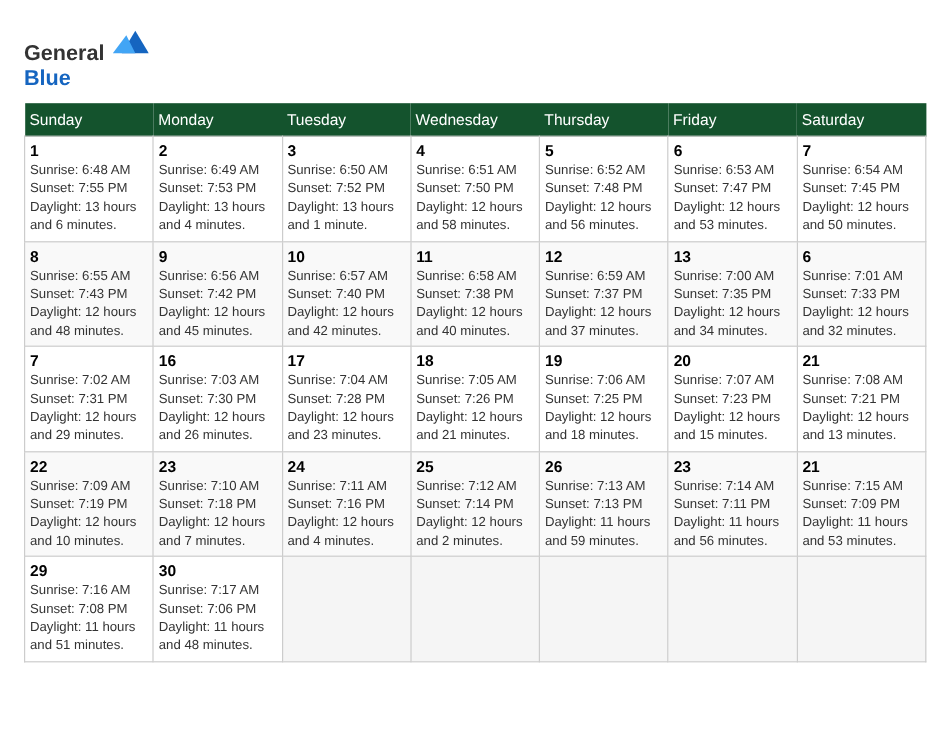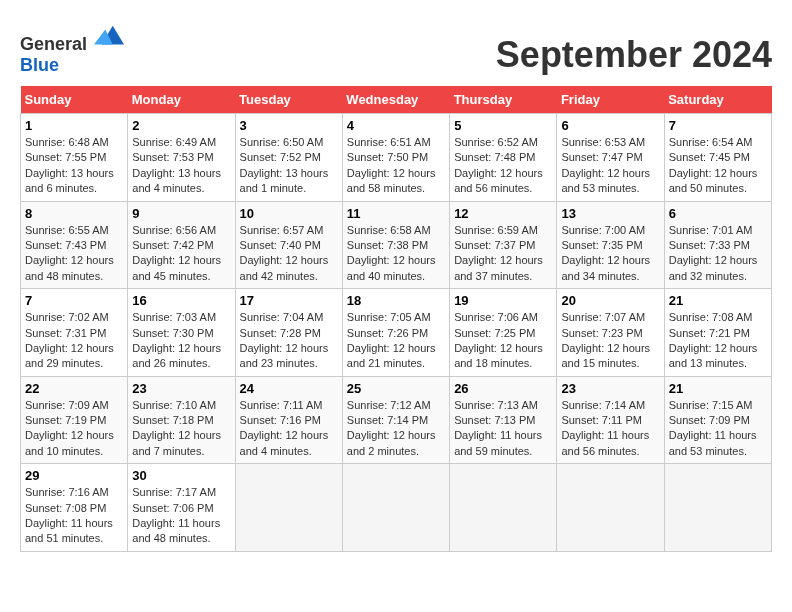--- a/index.html
+++ b/index.html
@@ -6,21 +6,21 @@
     body {
       font-family: Arial, sans-serif;
       background: #fff;
       width: 792px;
       min-height: 612px;
       padding: 20px;
     }
     .header {
       display: flex;
       justify-content: space-between;
-      align-items: flex-end;
+      align-items: center;
       margin-bottom: 10px;
     }
     .logo {
       display: flex;
       align-items: center;
     }
     .logo-text-general {
       font-size: 18px;
       font-weight: bold;
       color: #333;
@@ -46,26 +46,26 @@
     .calendar-subtitle {
       font-size: 14px;
       color: #555;
     }
     table {
       width: 100%;
       border-collapse: collapse;
       font-size: 11px;
     }
     thead tr th {
-      background-color: #ef4444;
+      background-color: #14532d;
       color: white;
       padding: 6px 4px;
       text-align: left;
       font-size: 13px;
-      font-weight: bold;
+      font-weight: normal;
     }
     tbody tr td {
       border: 1px solid #ccc;
       vertical-align: top;
       padding: 4px;
       width: 107px;
       min-height: 70px;
       background: #fff;
     }
     tbody tr:nth-child(even) td {
@@ -95,21 +95,20 @@
       <span class="logo-text-general">General</span>
       <svg class="logo-icon" viewBox="0 0 40 35" xmlns="http://www.w3.org/2000/svg">
         <polygon points="10,30 25,5 40,30" fill="#1565c0"></polygon>
         <polygon points="0,30 15,10 25,30" fill="#42a5f5"></polygon>
       </svg>
       <br>
       <span class="logo-text-blue">Blue</span>
     </div>
   </div>
   <div class="title-block">
-    <div class="calendar-title">September 2024</div>
   </div>
 </div>
 
 <table>
   <thead>
     <tr>
       <th>Sunday</th>
       <th>Monday</th>
       <th>Tuesday</th>
       <th>Wednesday</th>

